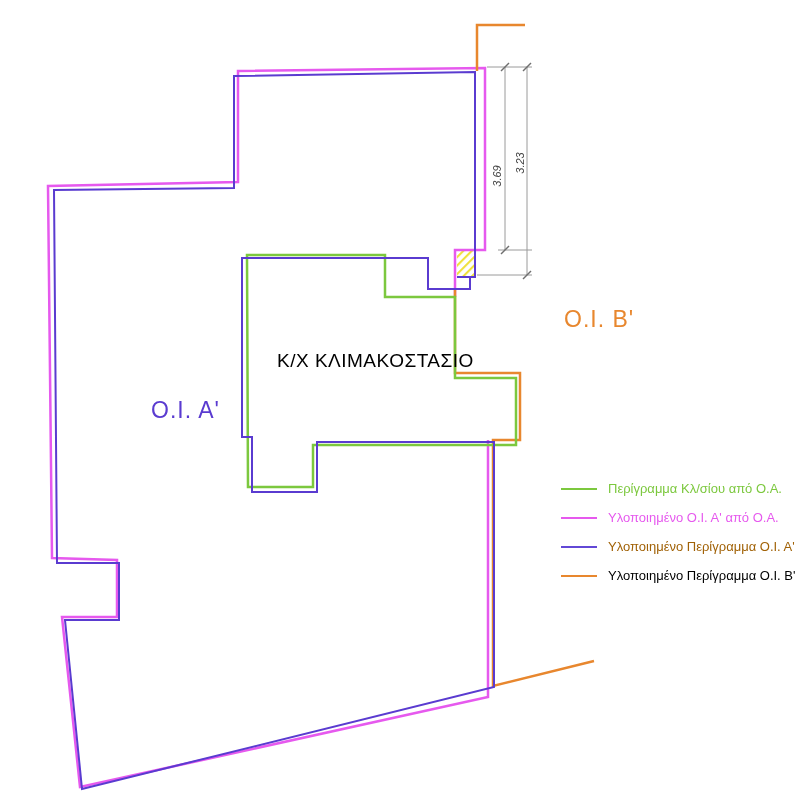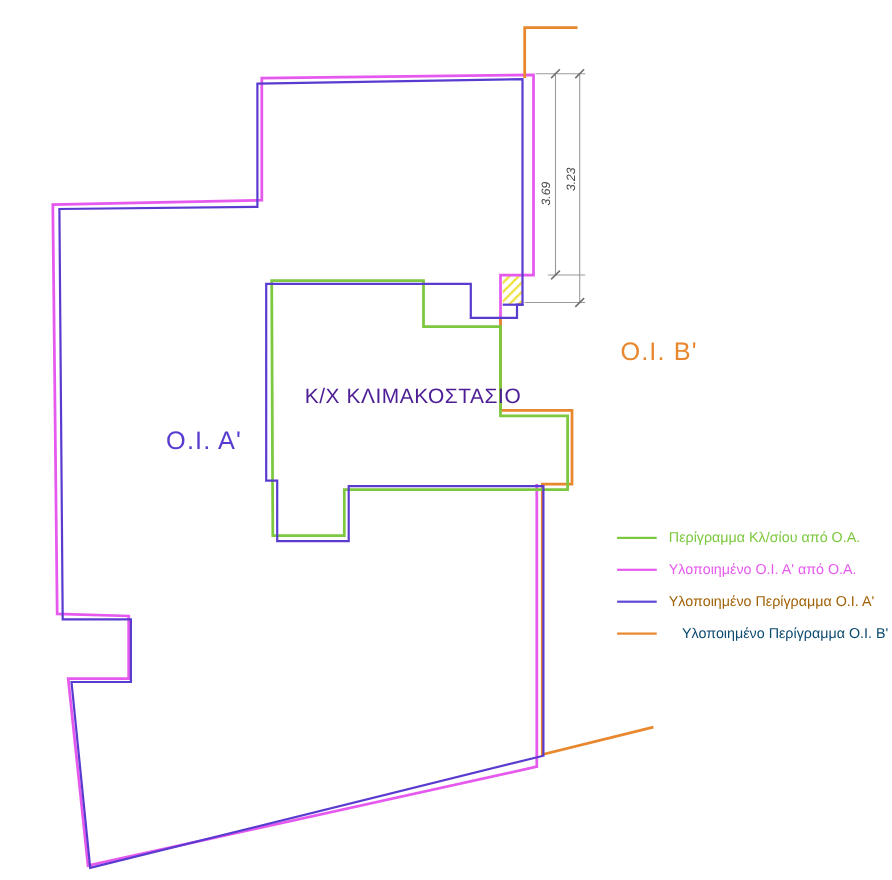--- a/index.html
+++ b/index.html
@@ -6,21 +6,21 @@
   .canvas {
     position: relative;
     width: 811px;
     height: 800px;
     background: #ffffff;
     overflow: hidden;
     font-family: "Liberation Sans", sans-serif;
   }
   #plan-svg { position: absolute; left: 0; top: 0; }
   .lbl { position: absolute; white-space: nowrap; font-weight: normal; }
-  .lbl-a  { left: 151px; top: 387px; font-size: 23px; letter-spacing: 1px; }
+  .lbl-a  { left: 151px; top: 397px; font-size: 23px; letter-spacing: 1px; }
   .lbl-b  { left: 564px; top: 306px; font-size: 23px; letter-spacing: 1px; }
   .lbl-st { left: 277px; top: 350px; font-size: 19px; letter-spacing: 0.5px; }
   .dim-text {
     position: absolute;
     width: 34px; height: 14px;
     font-size: 11px; font-style: italic;
     text-align: center; line-height: 14px;
     transform: rotate(-90deg);
   }
   .dim-0 { left: 480px; top: 169px; }
@@ -55,37 +55,37 @@
       <line x1="498" y1="250" x2="532" y2="250" stroke="#9a9a9a" stroke-width="1"></line>
       <line x1="477" y1="275" x2="532" y2="275" stroke="#9a9a9a" stroke-width="1"></line>
       <line x1="501" y1="71" x2="509" y2="63" stroke="#6f6f6f" stroke-width="1.4"></line>
       <line x1="523" y1="71" x2="531" y2="63" stroke="#6f6f6f" stroke-width="1.4"></line>
       <line x1="501" y1="254" x2="509" y2="246" stroke="#6f6f6f" stroke-width="1.4"></line>
       <line x1="523" y1="279" x2="531" y2="271" stroke="#6f6f6f" stroke-width="1.4"></line>
     </svg>
 
   <div class="lbl lbl-a" id="label-unit-a" style="color: rgb(90, 59, 208);">Ο.Ι. Α'</div>
   <div class="lbl lbl-b" id="label-unit-b" style="color: rgb(232, 135, 46); text-align: right;">Ο.Ι. Β'</div>
-  <div class="lbl lbl-st" id="label-stairwell" style="color: #4c1d95;">Κ/Χ ΚΛΙΜΑΚΟΣΤΑΣΙΟ</div>
+  <div class="lbl lbl-st" id="label-stairwell" style="color: #000000;">Κ/Χ ΚΛΙΜΑΚΟΣΤΑΣΙΟ</div>
 
   <div class="dim-text dim-0" id="dim-text-0" style="color: rgb(68, 68, 68);">3.69</div>
   <div class="dim-text dim-1" id="dim-text-1" style="color: rgb(68, 68, 68);">3.23</div>
 
   <div class="legend">
     <div class="legend-row">
       <span class="legend-swatch" style="background: rgb(124, 200, 62);"></span>
       <span class="legend-label" style="color: rgb(124, 200, 62); text-align: right;">Περίγραμμα Κλ/σίου από Ο.Α.</span>
     </div>
     <div class="legend-row">
       <span class="legend-swatch" style="background: rgb(230, 89, 238);"></span>
       <span class="legend-label" style="color: rgb(230, 89, 238);">Υλοποιημένο Ο.Ι. Α' από Ο.Α.</span>
     </div>
     <div class="legend-row">
       <span class="legend-swatch" style="background: rgb(98, 72, 214);"></span>
       <span class="legend-label" style="color: #a16207;">Υλοποιημένο Περίγραμμα Ο.Ι. Α'</span>
     </div>
     <div class="legend-row">
       <span class="legend-swatch" style="background: rgb(232, 135, 46);"></span>
-      <span class="legend-label" style="color: #0c4a6e; margin-left: 12px;">Υλοποιημένο Περίγραμμα Ο.Ι. Β'</span>
+      <span class="legend-label" style="color: #000000;">Υλοποιημένο Περίγραμμα Ο.Ι. Β'</span>
     </div>
   </div>
 
 </div>
 
 </body></html>

